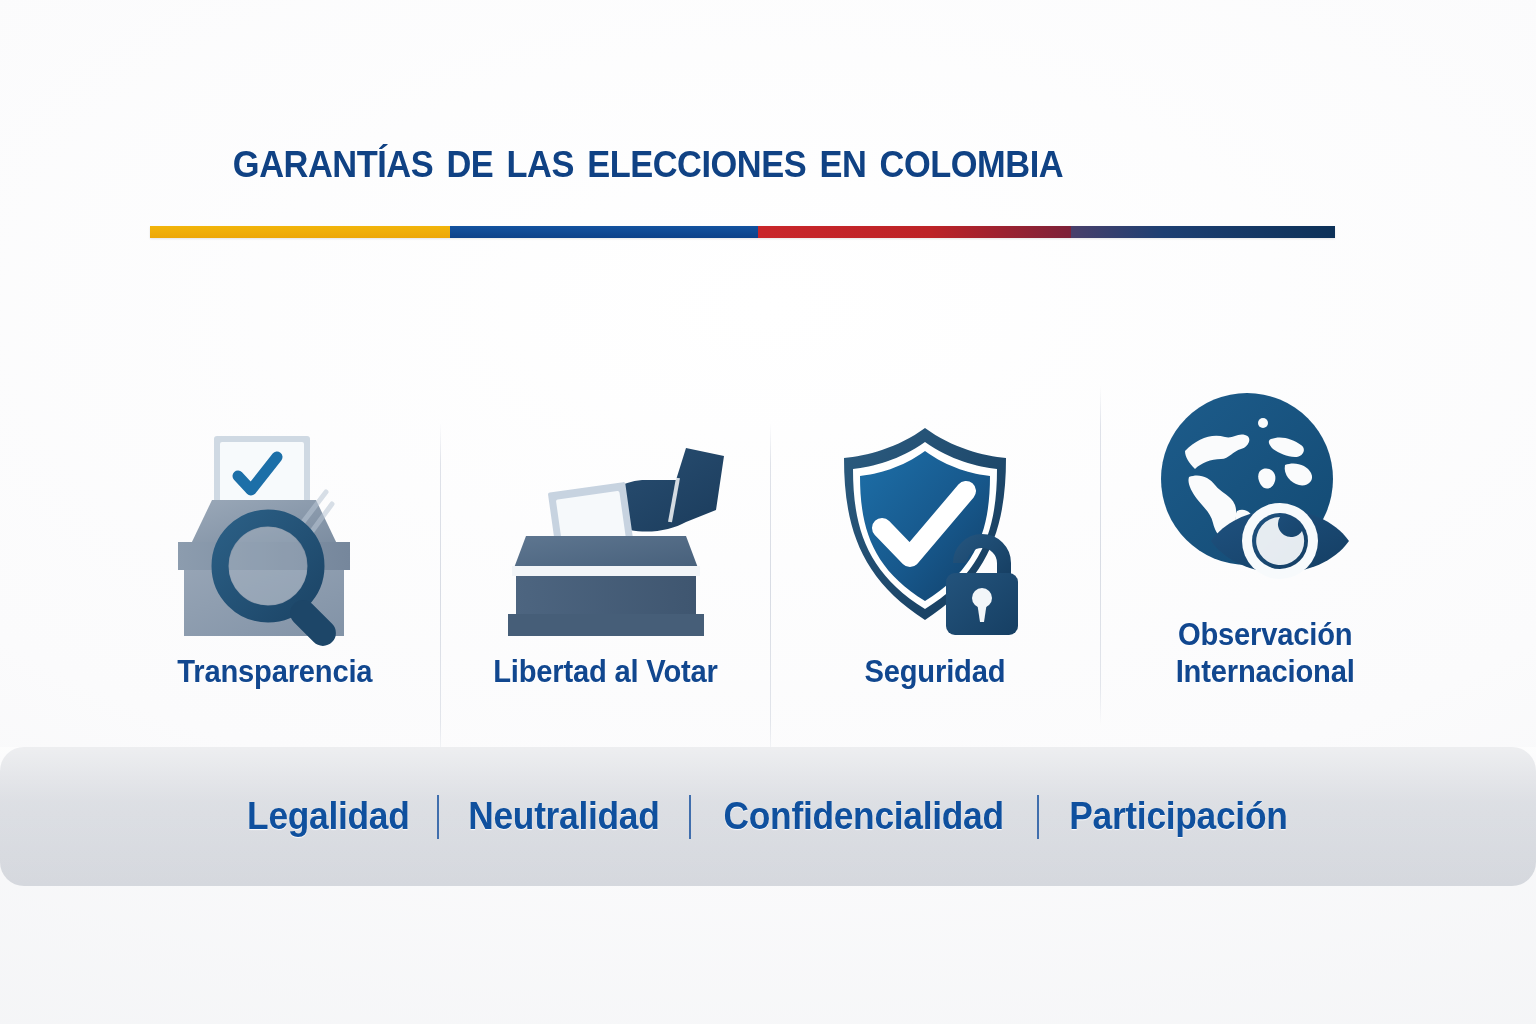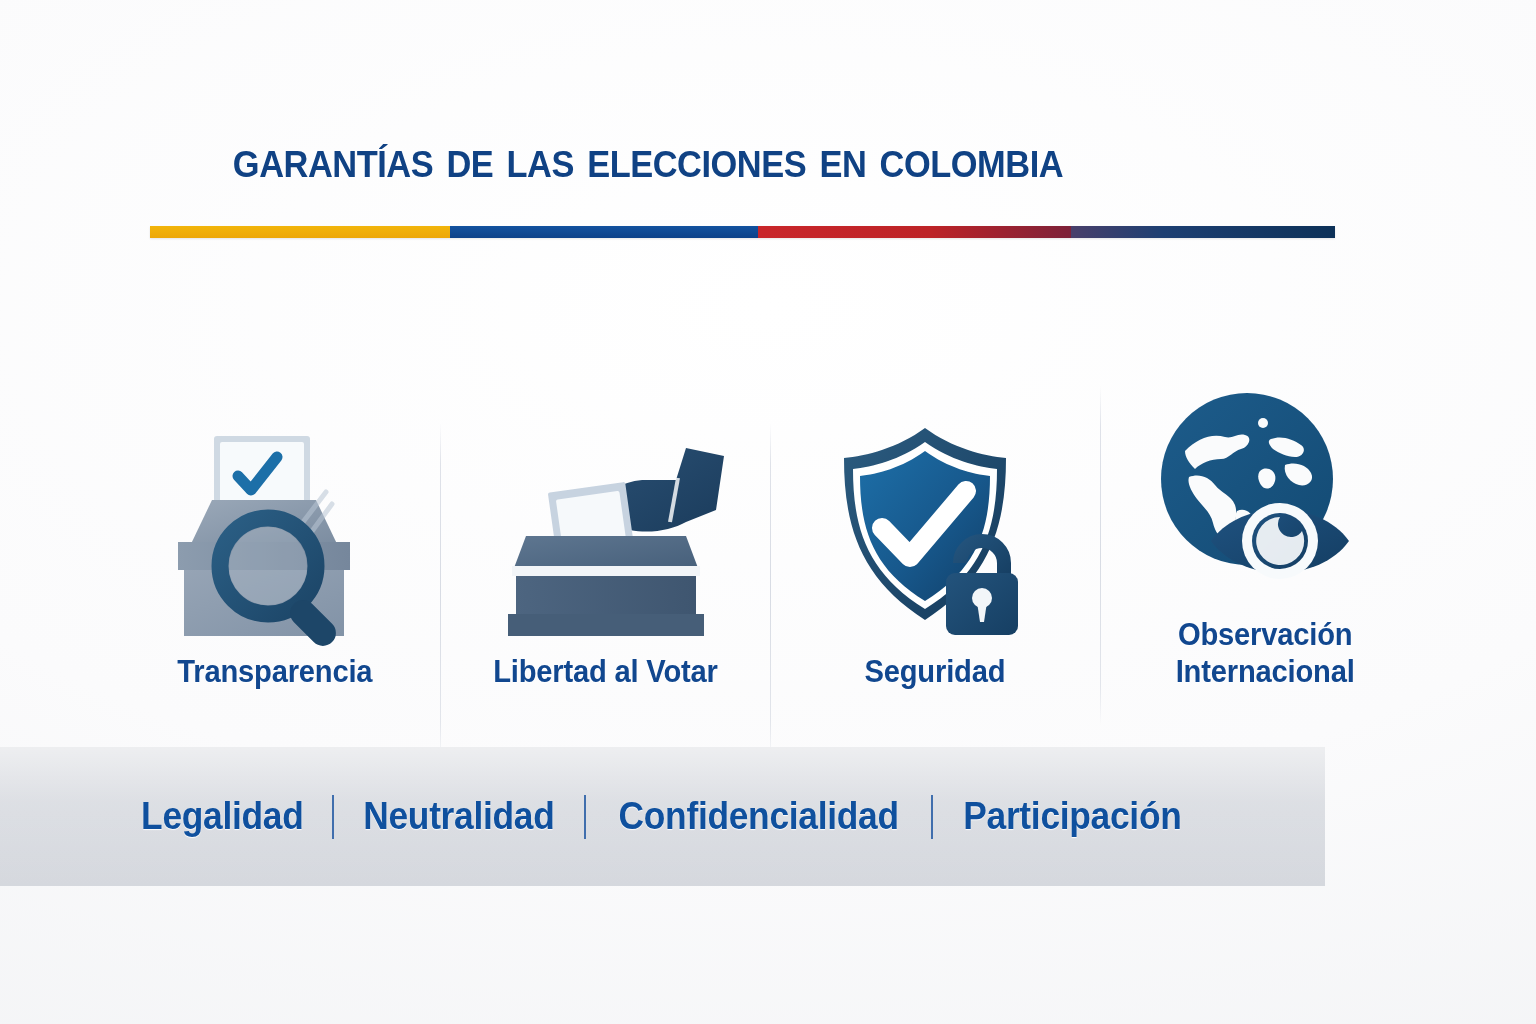--- a/index.html
+++ b/index.html
@@ -78,22 +78,23 @@
     color:#11478F;
     text-align:center;
     letter-spacing:-0.2px;
     transform:scaleX(0.94);
     text-shadow:0 1px 1px rgba(255,255,255,0.85);
   }
 
   
   #bottom-band {
     position:absolute; left:0; top:747px;
-    width:1325px; height:139px;
+    width:1536px; height:139px;
     background:linear-gradient(180deg,#d8dadf 0%,#d5d8de 45%,#d3d6dc 100%);
+    border-radius:24px;
   }
   #band-inner {
     position:absolute; left:0; top:0; width:100%; height:100%;
     display:flex; align-items:center; justify-content:center;
     background:linear-gradient(180deg, rgba(255,255,255,0.55) 0%, rgba(255,255,255,0.18) 40%, rgba(255,255,255,0.05) 100%);
   }
   .band-word {
     font-weight:700;
     font-size:38px;
     color:#0F509E;

